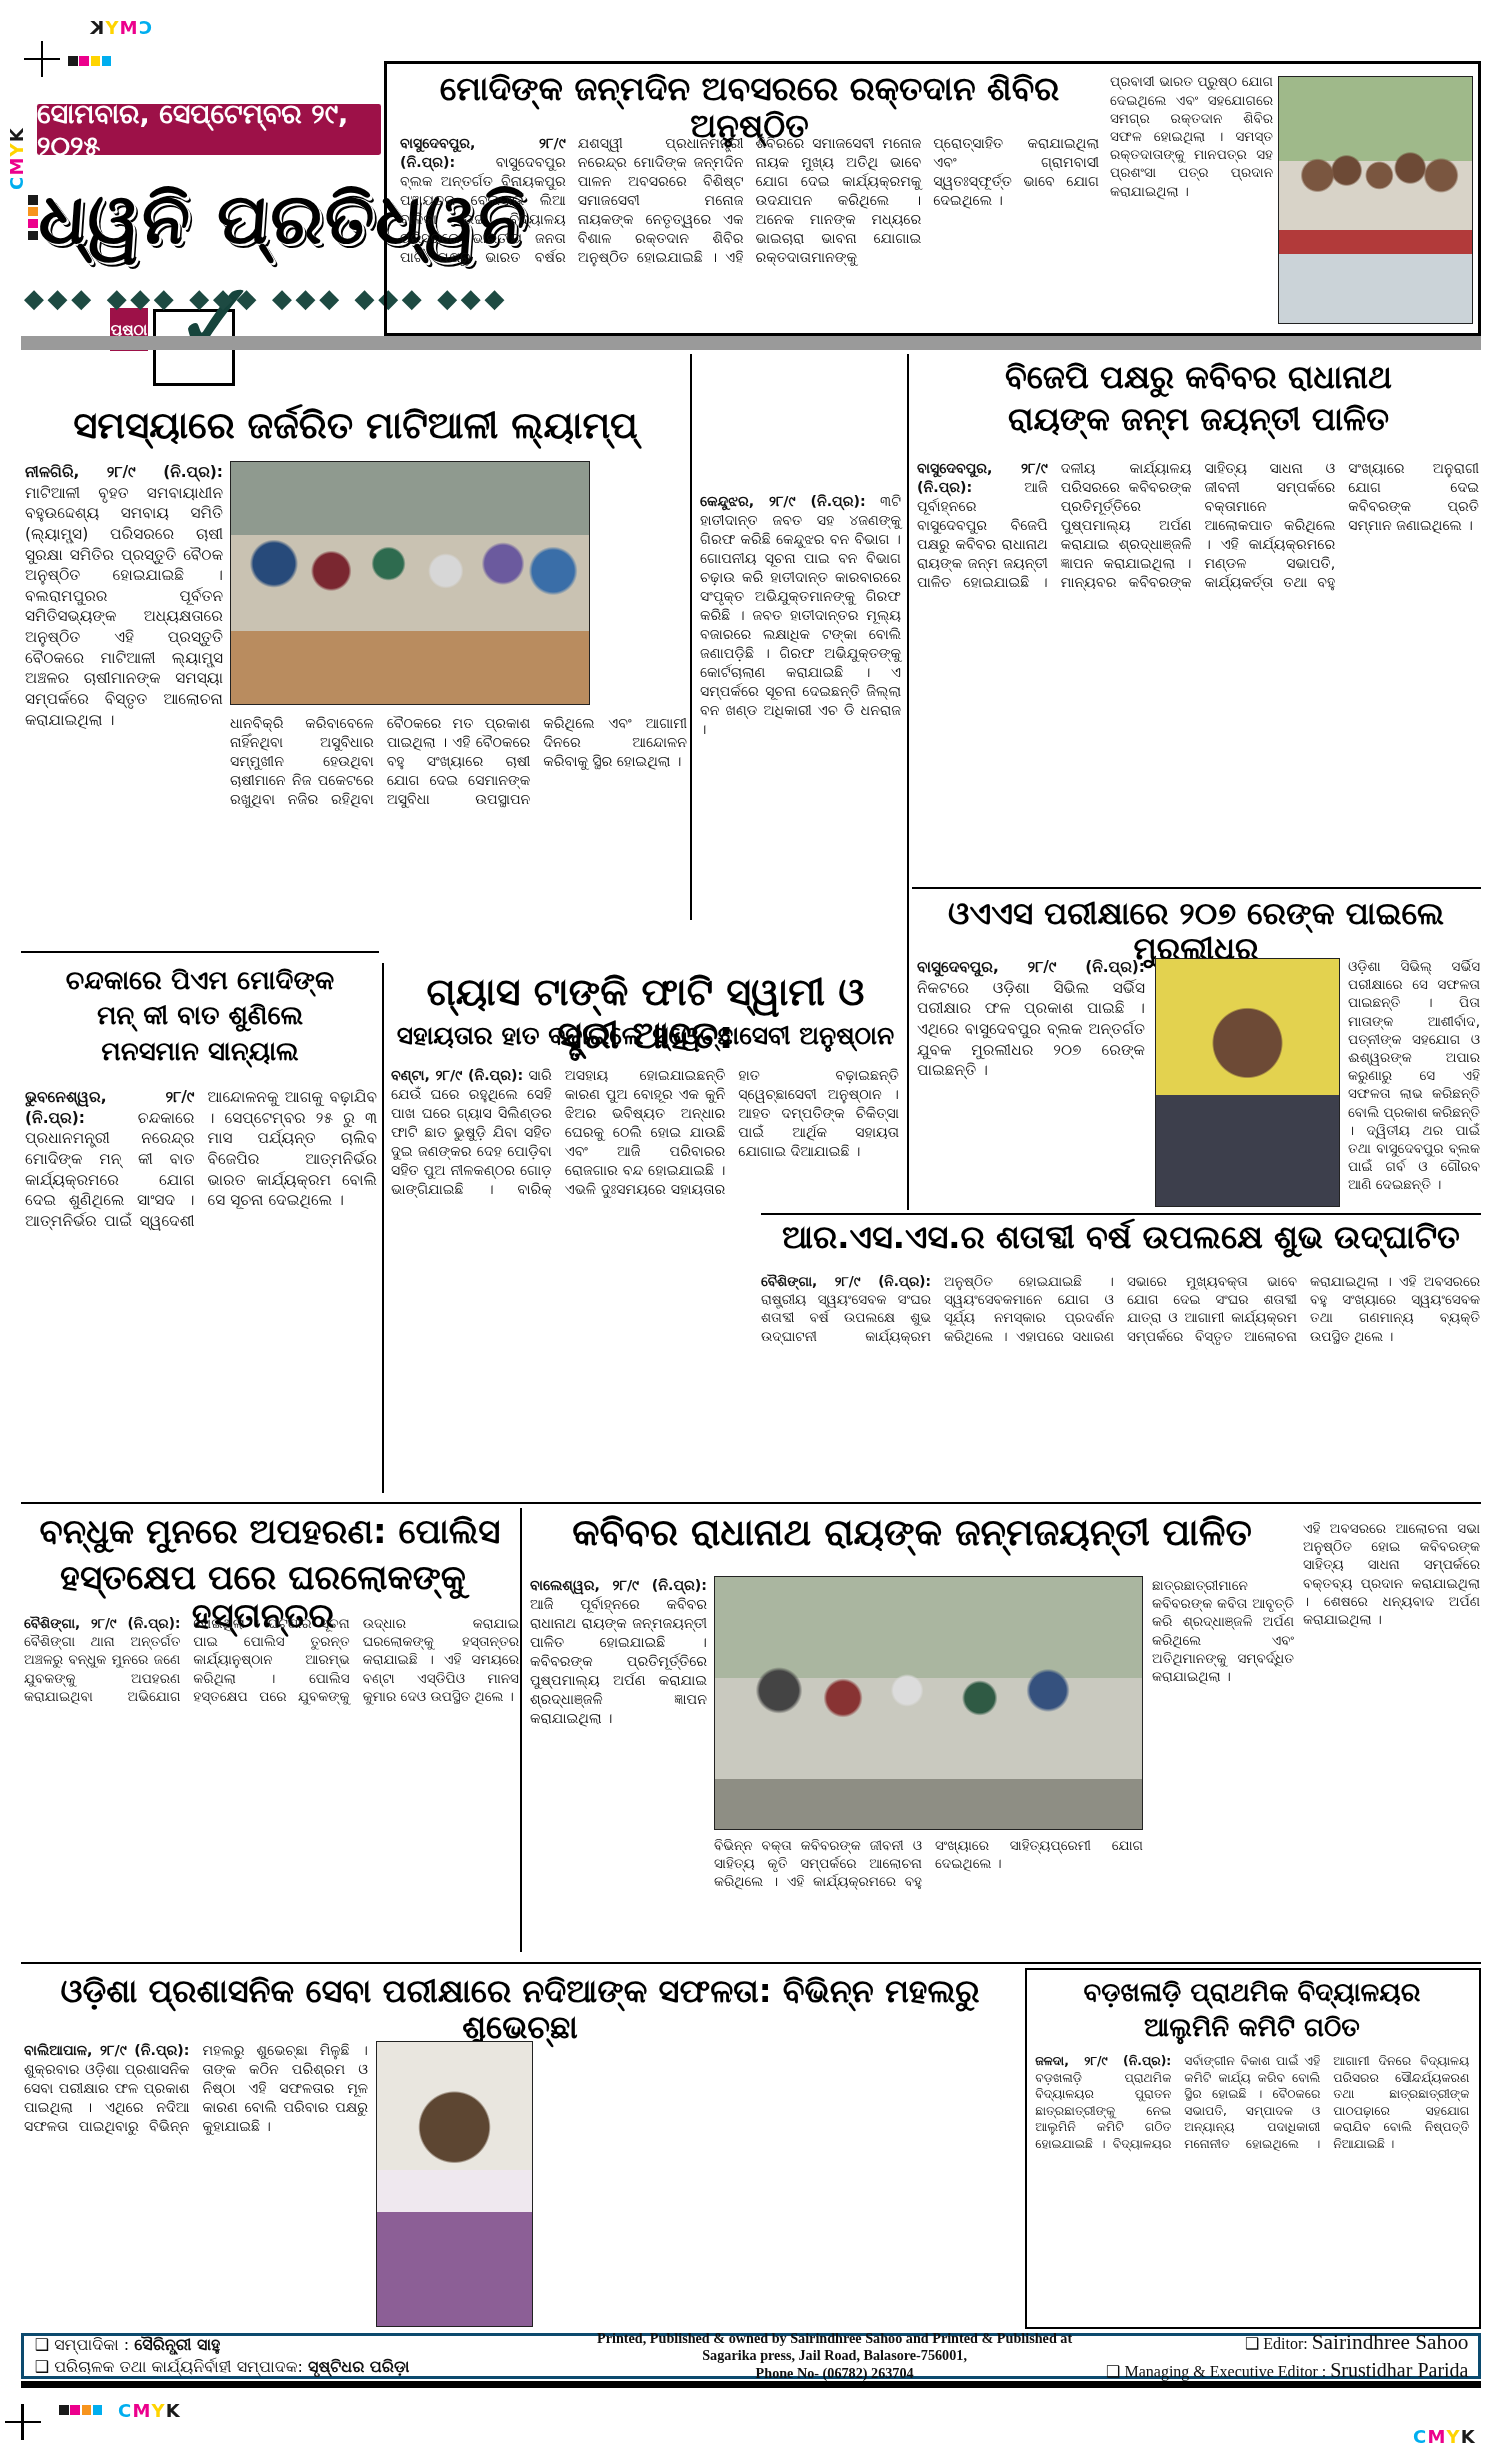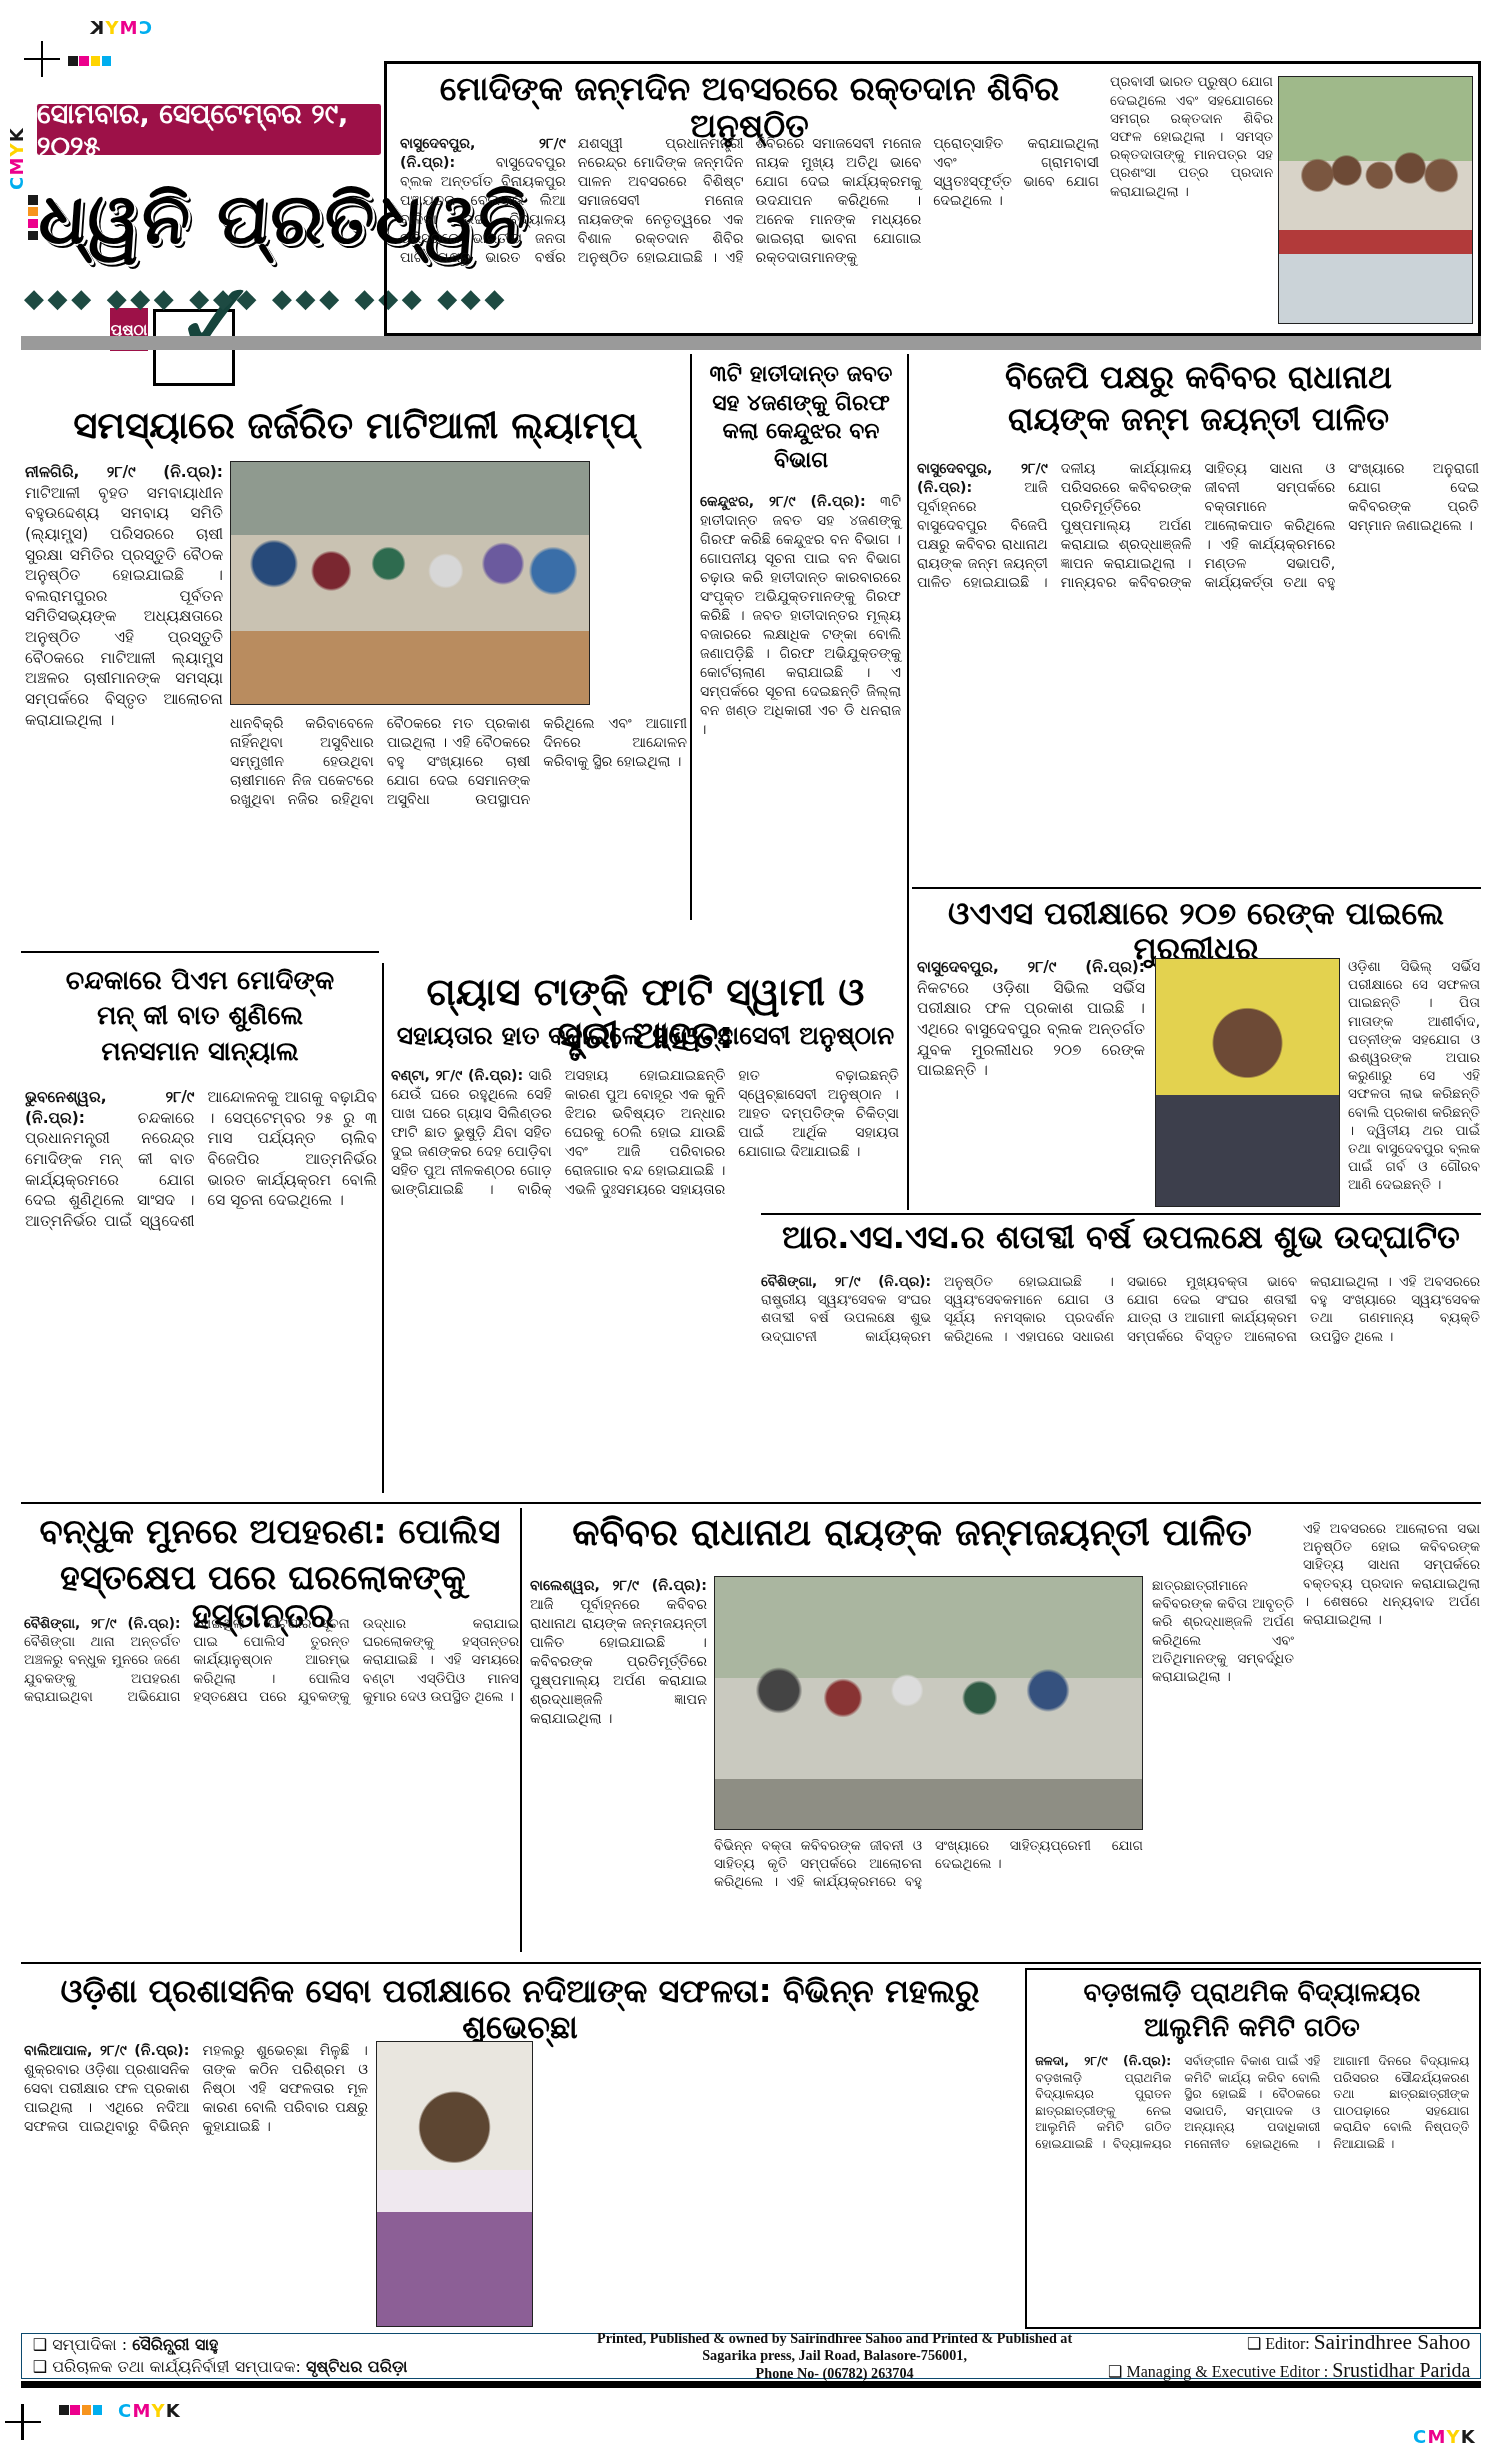--- a/index.html
+++ b/index.html
@@ -53,21 +53,21 @@
      linear-gradient(180deg,#aab6a0 0 40%,#c9c9bf 40% 80%,#8e8e84 80% 100%);}
   .photo-woman{background:
      radial-gradient(circle at 50% 30%,#5d4632 0 16%,transparent 17%),
      linear-gradient(180deg,#e9e6df 0 45%,#efe8ef 45% 60%,#8c5f96 60% 100%);}
   .cmyk-sq{width:9.5px;height:9.5px;display:inline-block;margin-right:1.8px;}
   .reg-cross{position:absolute;}
   .reg-cross .h{position:absolute;left:0;top:16.6px;width:36px;height:2.4px;background:#000;}
   .reg-cross .v{position:absolute;left:16.6px;top:0;width:2.4px;height:36px;background:#000;}
   .cmyk-txt{font-size:18px;font-weight:bold;letter-spacing:1.2px;}
   .lc{color:#00aeef}.lm{color:#ec008c}.ly{color:#ffd400}.lk{color:#1a1a1a}
-  .footer-box{border:1px solid #0c4a6e;box-sizing:border-box;display:flex;align-items:center;background:#fff;}
+  .footer-box{border:3px solid #0c4a6e;box-sizing:border-box;display:flex;align-items:center;background:#fff;}
   .footer-left{flex:0 0 557px;padding-left:10.7px;font-size:16px;line-height:1.35;}
   .footer-center{flex:1;text-align:center;font-family:"Liberation Serif",serif;font-weight:bold;font-size:14.2px;line-height:1.2;}
   .footer-right{flex:0 0 391px;text-align:right;padding-right:9.5px;font-family:"Liberation Serif",serif;font-size:16px;line-height:1.3;}
   .blackbar{background:#000;}
   .subtle{font-size:13.6px;}
 </style>
 </head>
 <body>
 
 <div class="page">
@@ -125,21 +125,20 @@
   <div class="abs body-text" style="left:25px;top:462px;width:198px;height:456px;">
     <span class="dateline">ନୀଳଗିରି, ୨୮/୯ (ନି.ପ୍ର):</span>
     <span>ମାଟିଆଳୀ ବୃହତ ସମବାୟାଧୀନ ବହୁଉଦ୍ଦେଶ୍ୟ ସମବାୟ ସମିତି (ଲ୍ୟାମ୍ପ୍ସ) ପରିସରରେ ଚାଷୀ ସୁରକ୍ଷା ସମିତିର ପ୍ରସ୍ତୁତି ବୈଠକ ଅନୁଷ୍ଠିତ ହୋଇଯାଇଛି । ବଲରାମପୁରର ପୂର୍ବତନ ସମିତିସଭ୍ୟଙ୍କ ଅଧ୍ୟକ୍ଷତାରେ ଅନୁଷ୍ଠିତ ଏହି ପ୍ରସ୍ତୁତି ବୈଠକରେ ମାଟିଆଳୀ ଲ୍ୟାମ୍ପ୍ସ ଅଞ୍ଚଳର ଚାଷୀମାନଙ୍କ ସମସ୍ୟା ସମ୍ପର୍କରେ ବିସ୍ତୃତ ଆଲୋଚନା କରାଯାଇଥିଲା ।</span>
   </div>
   <div class="abs photo photo-meeting" style="left:230px;top:461px;width:360px;height:244px;"></div>
   <div class="abs body-text cols-3" style="left:230px;top:714px;width:457px;height:204px;font-size:14.2px;">ଧାନବିକ୍ରି କରିବାବେଳେ ନାହିଁନଥିବା ଅସୁବିଧାର ସମ୍ମୁଖୀନ ହେଉଥିବା ଚାଷୀମାନେ ନିଜ ପକେଟରେ ରଖୁଥିବା ନଜିର ରହିଥିବା ବୈଠକରେ ମତ ପ୍ରକାଶ ପାଇଥିଲା । ଏହି ବୈଠକରେ ବହୁ ସଂଖ୍ୟାରେ ଚାଷୀ ଯୋଗ ଦେଇ ସେମାନଙ୍କ ଅସୁବିଧା ଉପସ୍ଥାପନ କରିଥିଲେ ଏବଂ ଆଗାମୀ ଦିନରେ ଆନ୍ଦୋଳନ କରିବାକୁ ସ୍ଥିର ହୋଇଥିଲା ।</div>
 
   <div class="abs rule-v" style="left:690px;top:354px;height:566px;"></div>
   <div class="abs rule-v" style="left:907px;top:354px;height:856px;"></div>
 
-  <div class="abs hl" style="left:699px;top:360px;width:204px;font-size:22px;line-height:1.3;">୩ଟି ହାତୀଦାନ୍ତ ଜବତ ସହ ୪ଜଣଙ୍କୁ ଗିରଫ କଲା କେନ୍ଦୁଝର ବନ ବିଭାଗ</div>
   <div class="abs body-text" style="left:700px;top:492px;width:201px;height:426px;font-size:14.2px;">
     <span class="dateline">କେନ୍ଦୁଝର, ୨୮/୯ (ନି.ପ୍ର):</span>
     <span>୩ଟି ହାତୀଦାନ୍ତ ଜବତ ସହ ୪ଜଣଙ୍କୁ ଗିରଫ କରିଛି କେନ୍ଦୁଝର ବନ ବିଭାଗ । ଗୋପନୀୟ ସୂଚନା ପାଇ ବନ ବିଭାଗ ଚଢ଼ାଉ କରି ହାତୀଦାନ୍ତ କାରବାରରେ ସଂପୃକ୍ତ ଅଭିଯୁକ୍ତମାନଙ୍କୁ ଗିରଫ କରିଛି । ଜବତ ହାତୀଦାନ୍ତର ମୂଲ୍ୟ ବଜାରରେ ଲକ୍ଷାଧିକ ଟଙ୍କା ବୋଲି ଜଣାପଡ଼ିଛି । ଗିରଫ ଅଭିଯୁକ୍ତଙ୍କୁ କୋର୍ଟଚାଲାଣ କରାଯାଇଛି । ଏ ସମ୍ପର୍କରେ ସୂଚନା ଦେଇଛନ୍ତି ଜିଲ୍ଲା ବନ ଖଣ୍ଡ ଅଧିକାରୀ ଏଚ ଡି ଧନରାଜ ।</span>
   </div>
 
   <div class="abs hl" style="left:917px;top:360px;width:563px;font-size:32px;">ବିଜେପି ପକ୍ଷରୁ କବିବର ରାଧାନାଥ</div>
   <div class="abs hl" style="left:917px;top:402px;width:563px;font-size:32px;">ରାୟଙ୍କ ଜନ୍ମ ଜୟନ୍ତୀ ପାଳିତ</div>
   <div class="abs body-text cols-4" style="left:917px;top:459px;width:562px;height:421px;font-size:14.2px;">
     <span class="dateline">ବାସୁଦେବପୁର, ୨୮/୯ (ନି.ପ୍ର):</span>
     <span>ଆଜି ପୂର୍ବାହ୍ନରେ ବାସୁଦେବପୁର ବିଜେପି ପକ୍ଷରୁ କବିବର ରାଧାନାଥ ରାୟଙ୍କ ଜନ୍ମ ଜୟନ୍ତୀ ପାଳିତ ହୋଇଯାଇଛି । ଦଳୀୟ କାର୍ଯ୍ୟାଳୟ ପରିସରରେ କବିବରଙ୍କ ପ୍ରତିମୂର୍ତ୍ତିରେ ପୁଷ୍ପମାଲ୍ୟ ଅର୍ପଣ କରାଯାଇ ଶ୍ରଦ୍ଧାଞ୍ଜଳି ଜ୍ଞାପନ କରାଯାଇଥିଲା । ମାନ୍ୟବର କବିବରଙ୍କ ସାହିତ୍ୟ ସାଧନା ଓ ଜୀବନୀ ସମ୍ପର୍କରେ ବକ୍ତାମାନେ ଆଲୋକପାତ କରିଥିଲେ । ଏହି କାର୍ଯ୍ୟକ୍ରମରେ ମଣ୍ଡଳ ସଭାପତି, କାର୍ଯ୍ୟକର୍ତ୍ତା ତଥା ବହୁ ସଂଖ୍ୟାରେ ଅନୁରାଗୀ ଯୋଗ ଦେଇ କବିବରଙ୍କ ପ୍ରତି ସମ୍ମାନ ଜଣାଇଥିଲେ ।</span>

